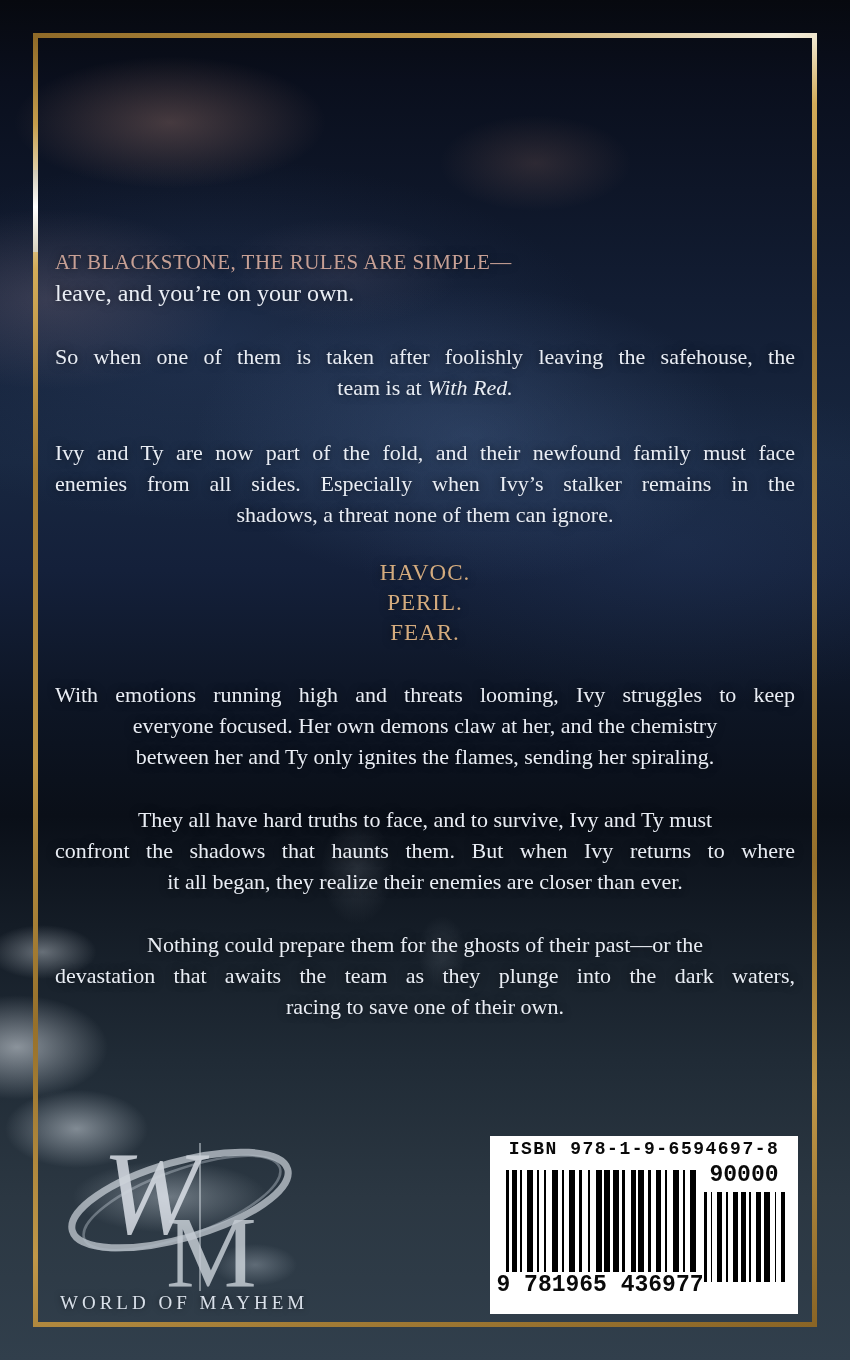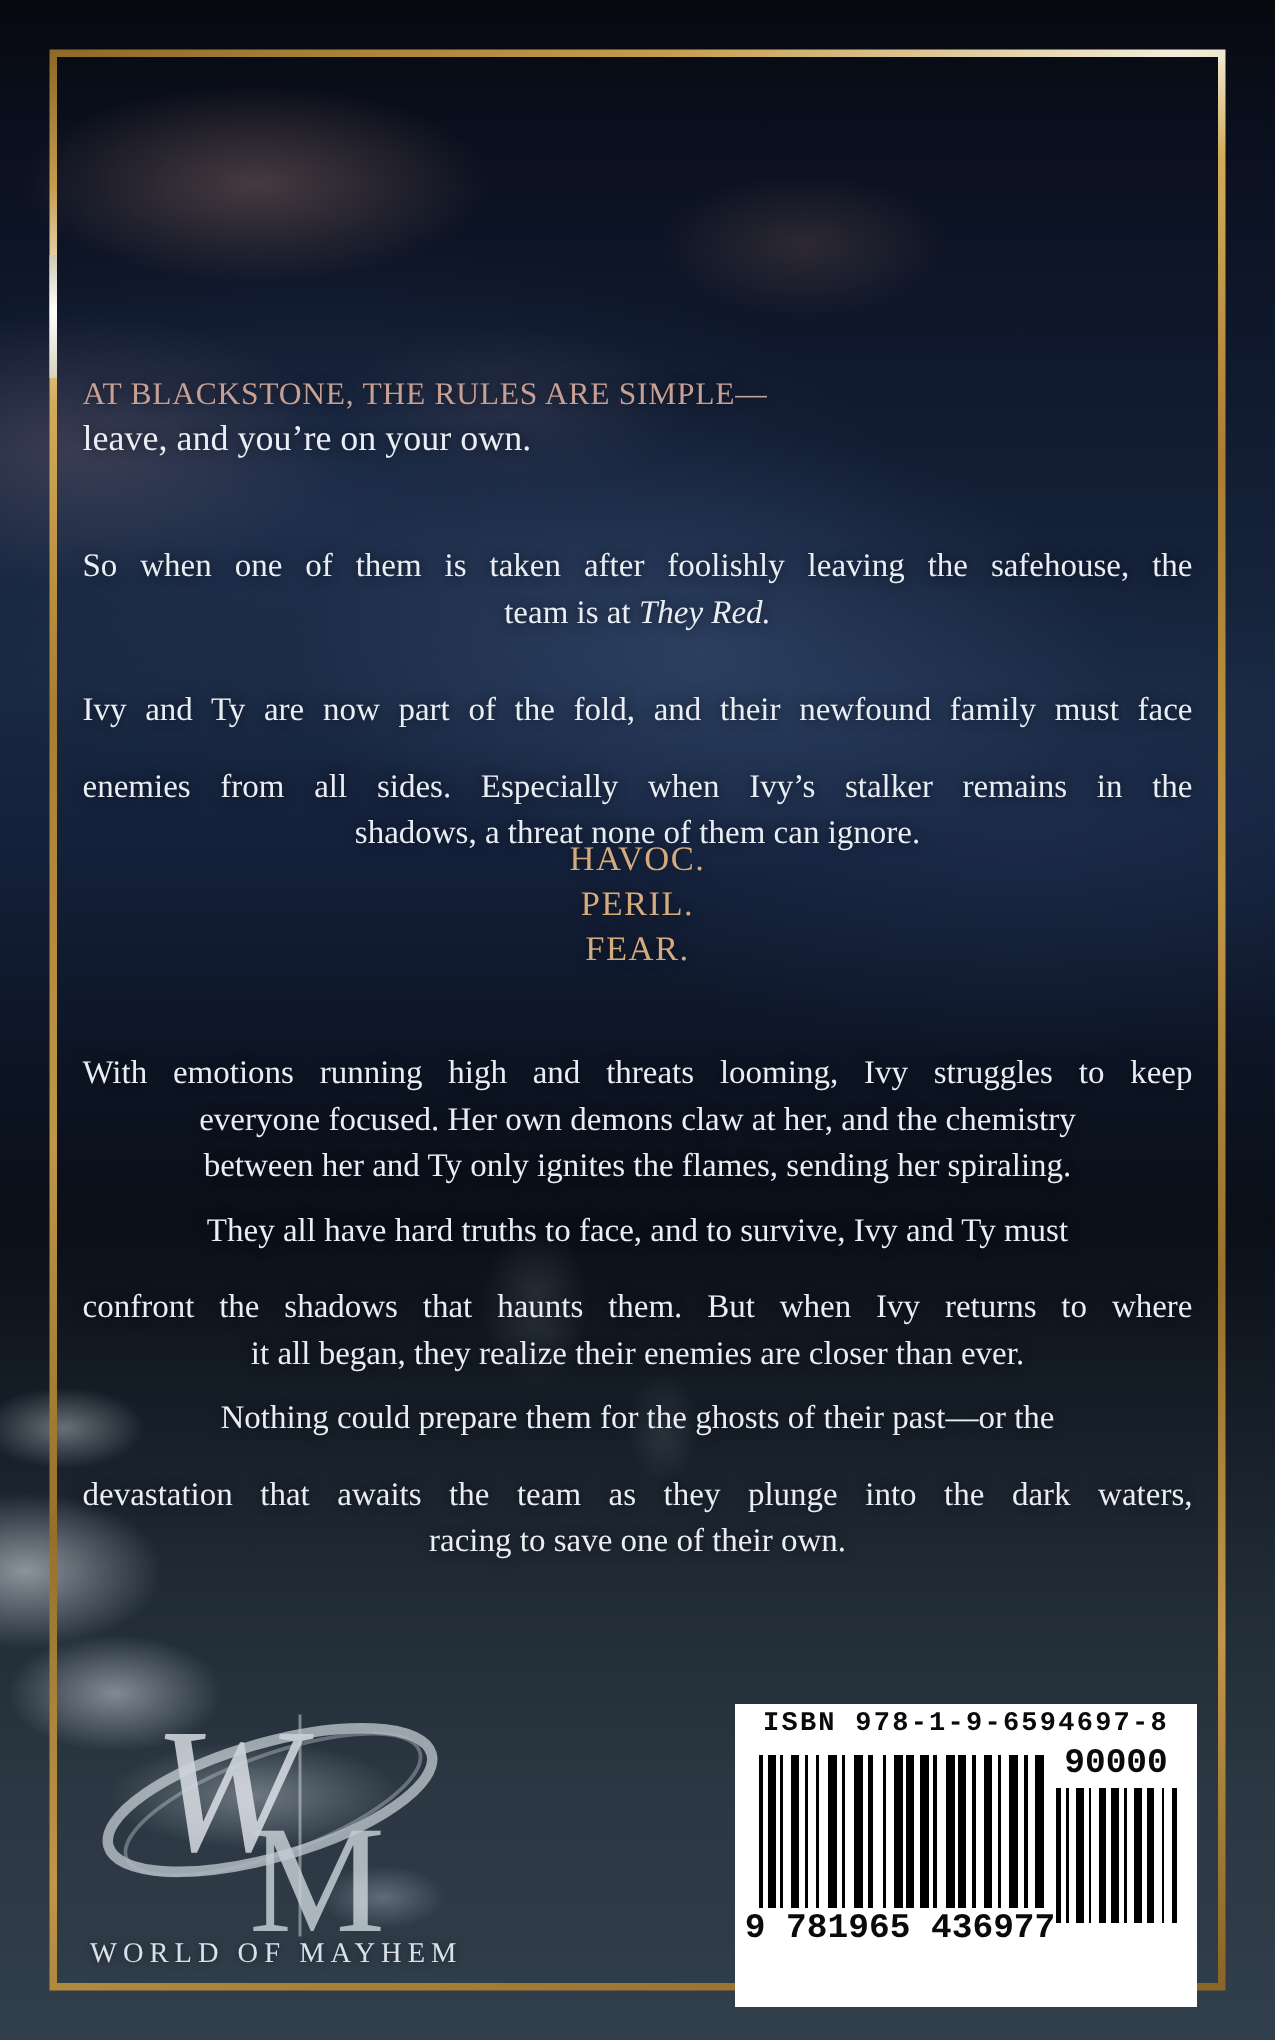--- a/index.html
+++ b/index.html
@@ -43,29 +43,29 @@
     position:absolute;left:33px;top:170px;width:5px;height:82px;
     background:linear-gradient(180deg,#cfc8b4,#ffffff 45%,#d8d2c0);
   }
   .txt{position:absolute;left:55px;right:55px;color:var(--body-text,#e9edf4);
        text-shadow:0 0 8px rgba(0,0,0,0.55);}
   .intro{top:248px;text-align:left;}
   .intro-caps{font-size:21px;line-height:28px;letter-spacing:0.5px;color:var(--tagline-rose,#c7a095);}
   .intro-sub{font-size:24px;line-height:34px;}
   .para{font-size:22px;line-height:31px;}
   .line{white-space:nowrap;text-align:center;}
-  .line.stretch{white-space:normal;text-align:justify;text-align-last:justify;margin-top:20px;}
+  .line.stretch{white-space:normal;text-align:justify;text-align-last:justify;}
   .words{top:558px;text-align:center;font-size:23px;line-height:30px;
          letter-spacing:1px;color:var(--accent-gold,#d4ab7e);}
   .logo{position:absolute;left:50px;top:1105px;width:260px;height:190px;}
   .publisher{position:absolute;left:60px;top:1292px;width:280px;
              font-size:19px;font-weight:normal;letter-spacing:4px;
              color:var(--publisher-text,#d9e0e9);text-shadow:0 0 6px rgba(0,0,0,0.5);}
   .barcode{
-    position:absolute;left:490px;top:1136px;width:308px;height:202px;
+    position:absolute;left:490px;top:1136px;width:308px;height:178px;
     background:#ffffff;color:#0a0a0a;
   }
   .isbn{position:absolute;left:0;top:3px;width:100%;text-align:center;
         font-family:"Liberation Mono",monospace;font-weight:bold;font-size:18px;letter-spacing:1.5px;}
   .bc-main{
     position:absolute;left:14px;top:34px;width:192px;height:102px;
     background:linear-gradient(90deg,
       #fff 0 1%,#000 1% 2.5%,#fff 2.5% 4%,#000 4% 7%,#fff 7% 8.5%,#000 8.5% 9.5%,
       #fff 9.5% 12%,#000 12% 15%,#fff 15% 17%,#000 17% 18%,#fff 18% 21%,#000 21% 22%,
       #fff 22% 25%,#000 25% 28%,#fff 28% 30%,#000 30% 31%,#fff 31% 34%,#000 34% 37%,
@@ -95,21 +95,21 @@
   <div class="frame"></div>
   <div class="frame-highlight"></div>
 
   <div class="txt intro">
     <div class="intro-caps">AT BLACKSTONE, THE RULES ARE SIMPLE—</div>
     <div class="intro-sub">leave, and you’re on your own.</div>
   </div>
 
   <div class="txt para" style="top:341px">
     <div class="line stretch">So when one of them is taken after foolishly leaving the safehouse, the</div>
-    <div class="line"><span>team is at </span><em>They Red.</em></div>
+    <div class="line"><span>team is at </span><em>With Red.</em></div>
   </div>
 
   <div class="txt para" style="top:437px">
     <div class="line stretch">Ivy and Ty are now part of the fold, and their newfound family must face</div>
     <div class="line stretch">enemies from all sides. Especially when Ivy’s stalker remains in the</div>
     <div class="line">shadows, a threat none of them can ignore.</div>
   </div>
 
   <div class="txt words">
     <div>HAVOC.</div>

